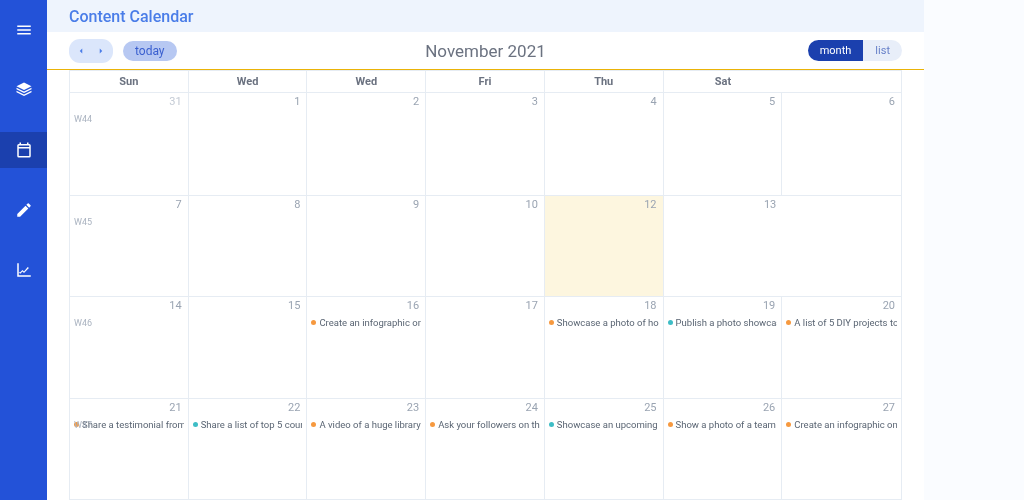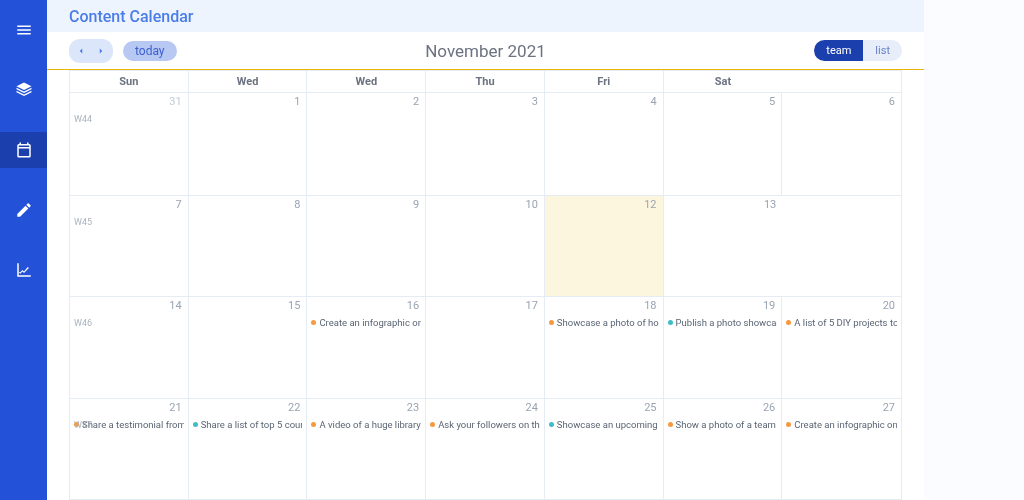--- a/index.html
+++ b/index.html
@@ -208,32 +208,32 @@
           <div class="nav-btn">
             <svg viewBox="0 0 24 24">
                 <path d="M9 6l6 6-6 6V6z"></path>
               </svg>
           </div>
         </div>
         <div class="today-btn">today</div>
       </div>
       <div class="month-title">November 2021</div>
       <div class="view-switch">
-        <div class="view-opt active">team</div>
+        <div class="view-opt active">month</div>
         <div class="view-opt">list</div>
       </div>
     </div>
 
     <div class="cal-wrap">
       <div class="day-header" id="day-header">
           <div>Sun</div>
           <div>Wed</div>
           <div>Wed</div>
+          <div>Fri</div>
           <div>Thu</div>
-          <div>Fri</div>
           <div>Sat</div>
         </div>
       <div class="grid" id="cal-grid">
           <div class="row">
             <div class="cell faded">
               <div class="wk">W44</div>
               <div class="dnum">31</div>
             </div>
             <div class="cell">
               <div class="dnum">1</div>

